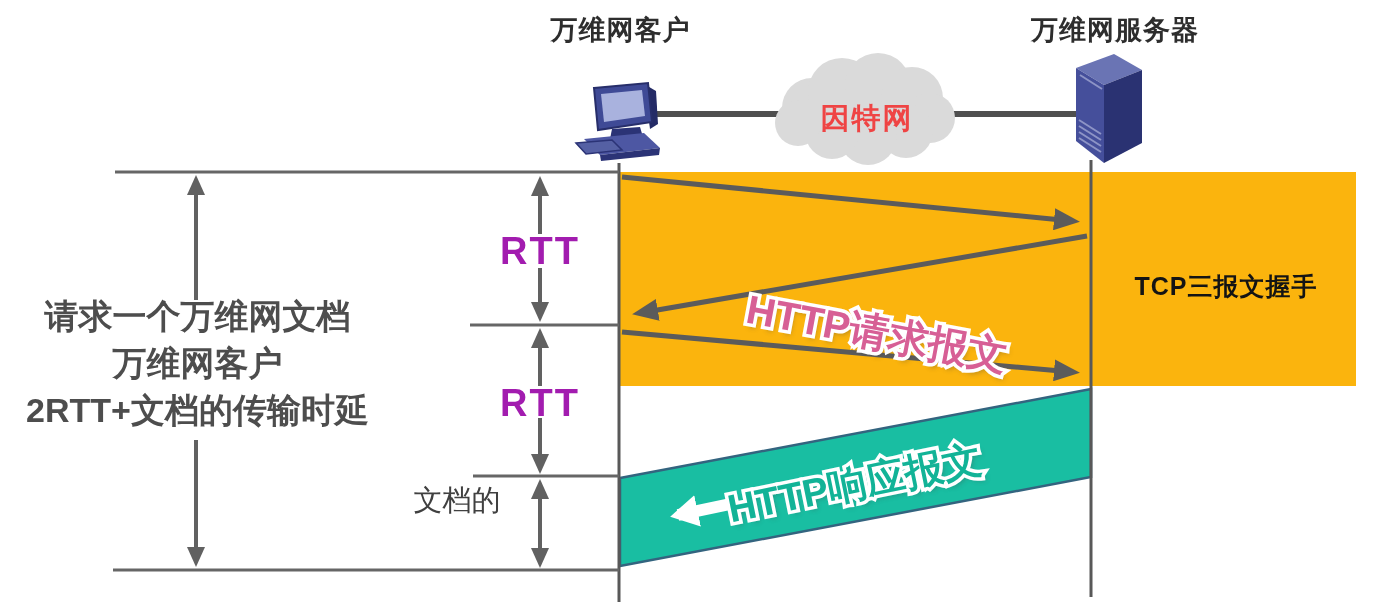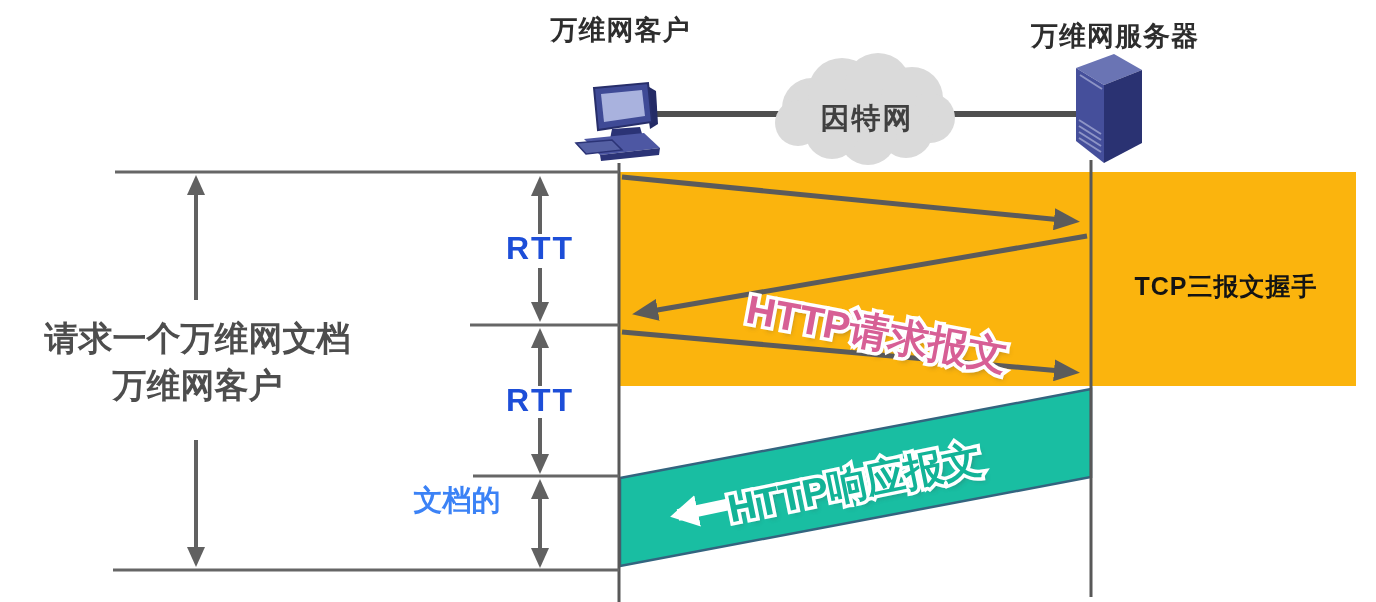--- a/index.html
+++ b/index.html
@@ -8,28 +8,28 @@
     font-family:"Liberation Sans", sans-serif;
     padding-left:21px;
   }
   .abs{position:absolute;}
   .band-orange{
     left:620px;top:172px;width:736px;height:214px;background:#FBB40D;
   }
   svg.overlay{left:0;top:0;pointer-events:none;}
   .lbl{color:#2d2d2d;font-weight:bold;text-align:center;white-space:nowrap;}
   .node-label{font-size:27px;letter-spacing:1px;}
-  .internet-label{font-size:29px;color:#404040;letter-spacing:2px;}
+  .internet-label{font-size:29px;color:#ef4444;letter-spacing:2px;}
   .tcp-label{font-size:25px;color:#141414;letter-spacing:1px;margin-top:8px;}
-  .rtt-label{font-size:32px;color:#1d4ed8;letter-spacing:2px;}
+  .rtt-label{font-size:38px;color:#a21caf;letter-spacing:2px;}
   .note{
     color:#4d4d4d;font-weight:bold;font-size:34px;line-height:47px;text-align:center;white-space:nowrap;
   }
   .doc-delay{
-    color:#3b82f6;font-weight:bold;font-size:29px;line-height:34px;text-align:center;white-space:nowrap;
+    color:#404040;font-weight:normal;font-size:29px;line-height:34px;text-align:center;white-space:nowrap;
   }
   .outlined{white-space:nowrap;font-weight:bold;}
   .outlined .layer{position:absolute;left:0;top:0;white-space:nowrap;}
   .req-text{font-size:40px;transform:rotate(10.5deg);transform-origin:center;width:290px;height:50px;}
   .resp-text{font-size:39px;transform:rotate(-11.5deg);transform-origin:center;width:300px;height:50px;}
   .stroke-layer{
     -webkit-text-stroke:7px #ffffff;
     text-shadow:3px 4px 5px rgba(60,60,60,0.35);
   }
   .req-text .fill-layer{color:#D75F95;}
@@ -114,33 +114,34 @@
       <line x1="1079" y1="120" x2="1101" y2="134" stroke="#8D94C6" stroke-width="2"></line>
       <line x1="1079" y1="126" x2="1101" y2="140" stroke="#8D94C6" stroke-width="2"></line>
       <line x1="1079" y1="132" x2="1101" y2="146" stroke="#8D94C6" stroke-width="2"></line>
       <line x1="1079" y1="138" x2="1101" y2="152" stroke="#8D94C6" stroke-width="2"></line>
       <line x1="1080" y1="75" x2="1102" y2="89" stroke="#8D94C6" stroke-width="2"></line>
     </g>
   </svg>
 
   <div class="abs lbl node-label" style="left:548px;top:12px;width:145px;">万维网客户</div>
 
-  <div class="abs lbl node-label" style="left:1030px;top:12px;width:170px;margin-top:6px;">万维网服务器</div>
+  <div class="abs lbl node-label" style="left:1030px;top:12px;width:170px;">万维网服务器</div>
 
   <div class="abs lbl internet-label" style="left:818px;top:99px;width:98px;">因特网</div>
 
   <div class="abs lbl tcp-label" style="left:1096px;top:262px;width:260px;">TCP三报文握手</div>
 
   <div class="abs lbl rtt-label" style="left:497px;top:230px;width:86px;">RTT</div>
 
   <div class="abs lbl rtt-label" style="left:497px;top:382px;width:86px;">RTT</div>
 
-  <div class="abs note" style="left:10px;top:293px;width:375px;margin-top:22px;">
+  <div class="abs note" style="left:10px;top:293px;width:375px;">
     <div>请求一个万维网文档</div>
     <div>万维网客户</div>
+    <div>2RTT+文档的传输时延</div>
   </div>
 
   <div class="abs doc-delay" style="left:378px;top:483px;width:158px;">
     <div>文档的</div>
   </div>
 
   <div class="abs outlined req-text" style="left:745px;top:308px;">
     <span class="layer stroke-layer">HTTP请求报文</span>
     <span class="layer fill-layer">HTTP请求报文</span>
   </div>

